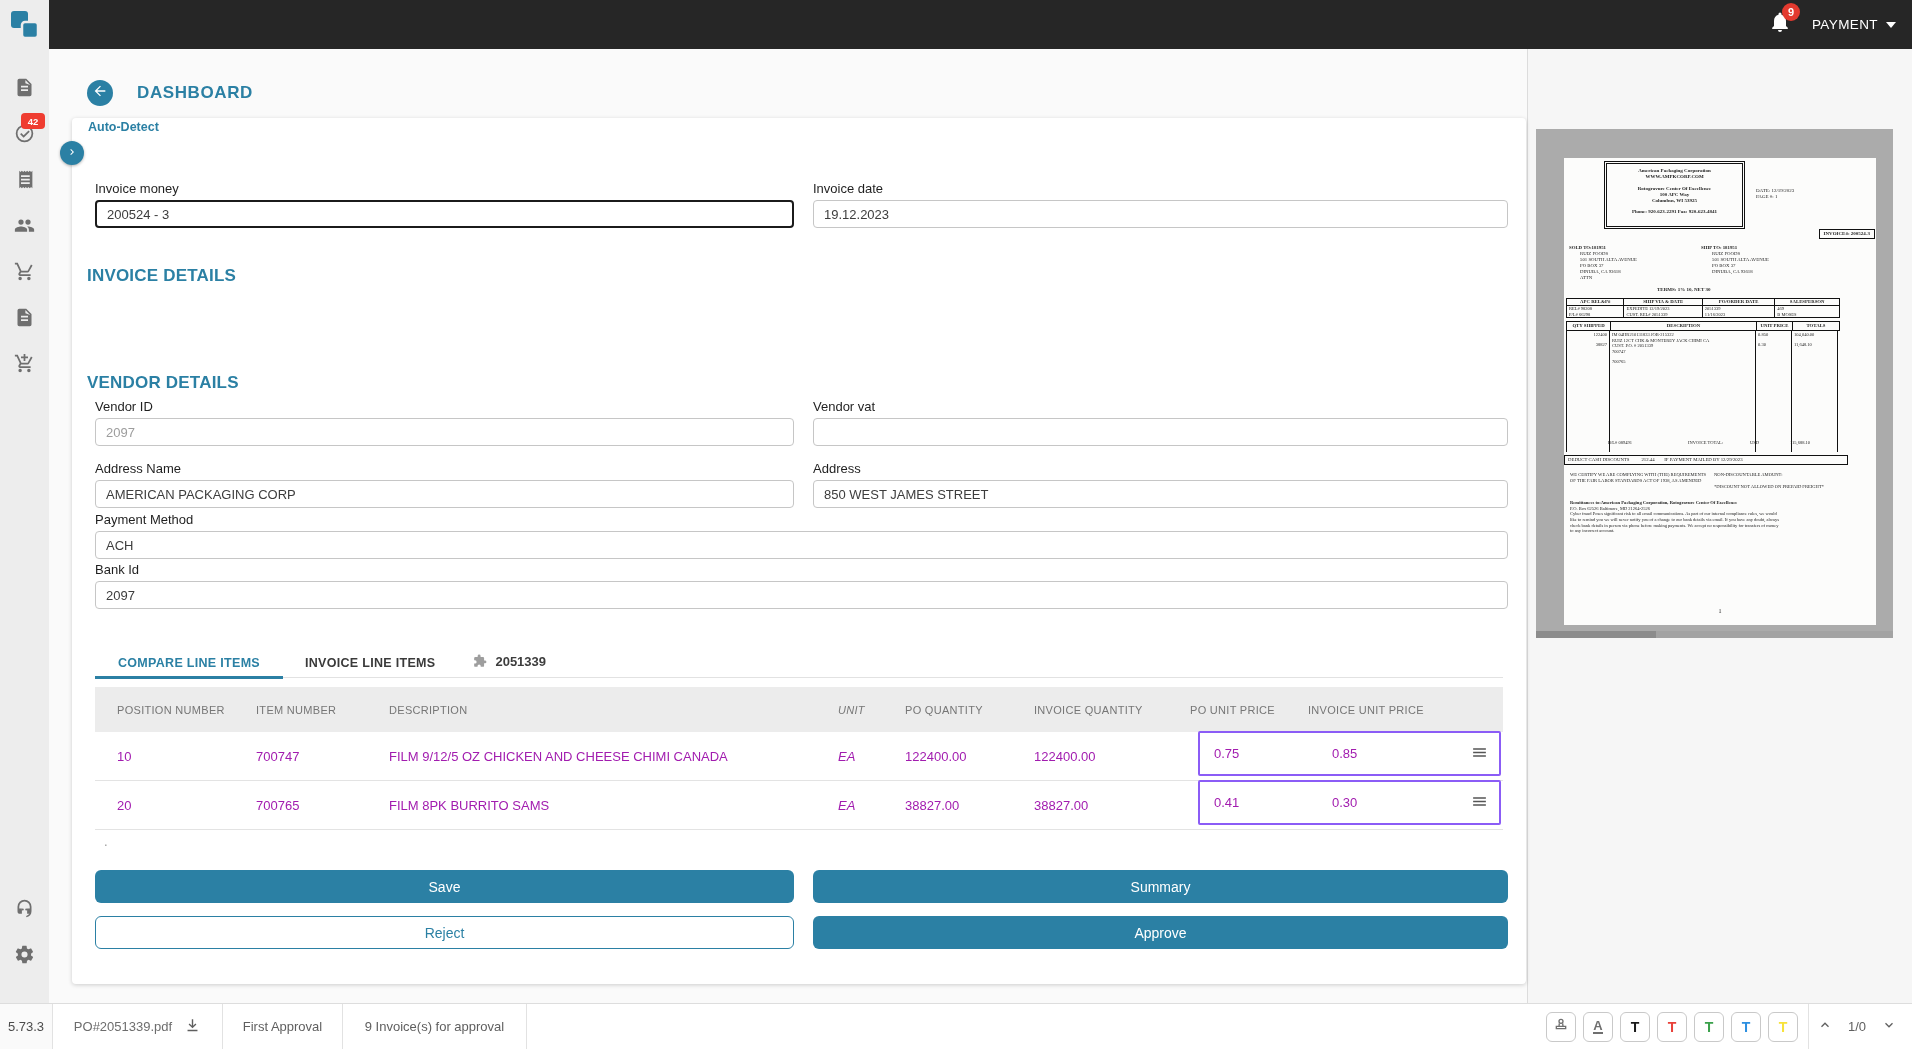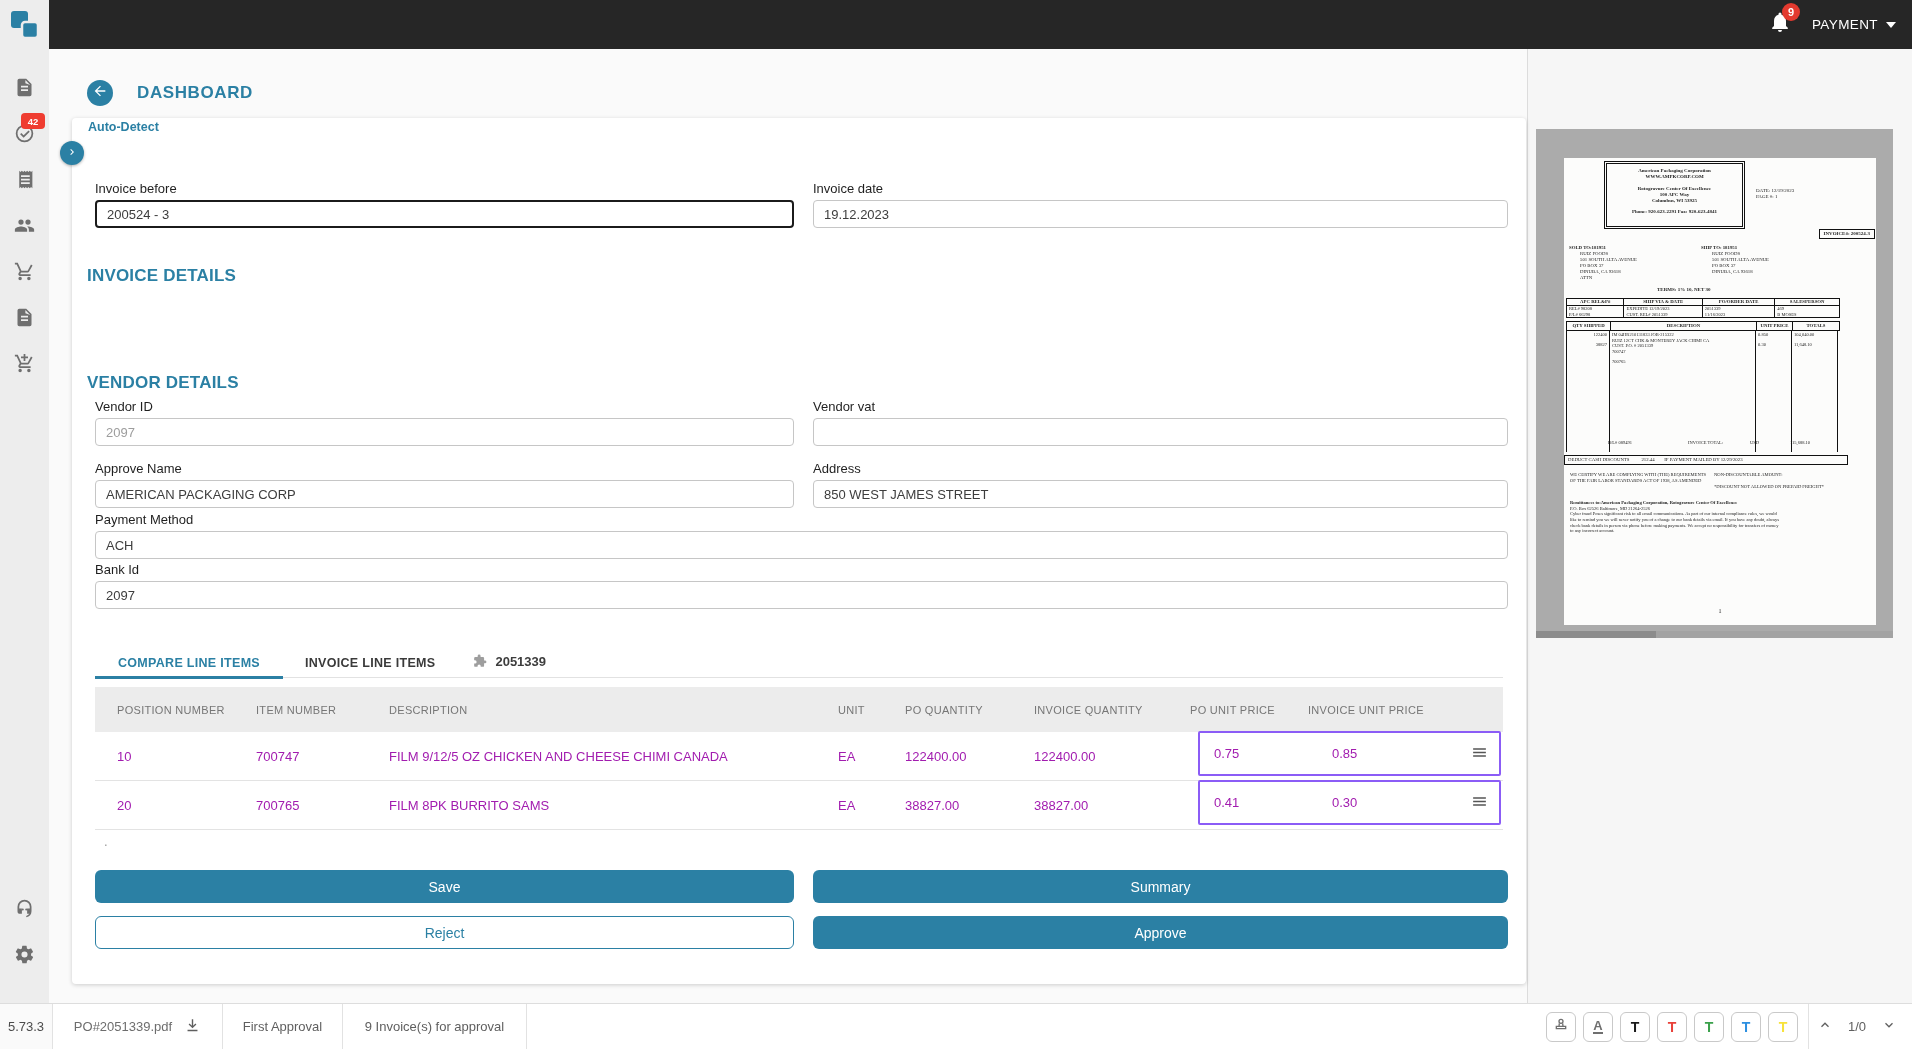--- a/index.html
+++ b/index.html
@@ -44,21 +44,21 @@
   .tab { height:30px; display:flex; align-items:center; justify-content:center; padding:0 22px; font-size:12.5px; font-weight:700; letter-spacing:.3px; color:#3a3a3a; cursor:pointer; position:relative; }
   .tab.active { color:#2b80a4; }
   .tab.active::after { content:""; position:absolute; left:0; right:0; bottom:-1px; height:3px; background:#2b80a4; }
   .tab-po { display:flex; align-items:flex-start; gap:8px; margin-left:16px; font-size:13px; font-weight:700; color:#3d3d3d; cursor:pointer; }
 
   
   .table { position:absolute; left:23px; top:569px; width:1408px; }
   .t-head { display:flex; align-items:center; height:45px; background:#ececec; color:#767676; font-size:11px; letter-spacing:.3px; }
   .t-row { position:relative; display:flex; align-items:center; height:49px; border-bottom:1px solid #e3e3e3; font-size:13px; color:#a21caf; background:#fff; }
   .c1 { width:161px; padding-left:22px; } .c2 { width:133px; } .c3 { width:449px; padding-right:12px; }
-  .c4 { width:67px; } .c5 { width:129px; } .c6 { width:142px; }
+  .c4 { width:67px;font-style:italic; } .c5 { width:129px; } .c6 { width:142px; }
   .pgroup-head { width:303px; display:flex; }
   .c7 { width:132px; padding-left:14px; } .c8 { flex:1; }
   .price-group { position:absolute; left:1103px; top:-1px; width:303px; height:45px; display:flex; align-items:center; border:2px solid #8b5cf6; border-radius:2px; background:transparent; }
   .row-menu { width:40px; border:none; background:none; cursor:pointer; display:flex; align-items:center; justify-content:center; }
   .row-menu svg { width:17px; height:17px; fill:#565656; }
   .footnote { position:absolute; left:32px; top:716px; font-size:13px; color:#9a9a9a; }
 
   
   .abtn { position:absolute; height:33px; border-radius:6px; font-size:14px; display:flex; align-items:center; justify-content:center; cursor:pointer; border:none; font-family:inherit; }
   .abtn.solid { background:#2b80a4; color:#fff; }
@@ -205,40 +205,40 @@
   <div class="expander">
     <span><svg viewBox="0 0 24 24" width="12" height="12">
           <path fill="#fff" d="M8.6 16.6 13.2 12 8.6 7.4 10 6l6 6-6 6z"></path>
         </svg></span>
   </div>
   <div class="auto-detect">Auto-Detect</div>
 
   <div class="section-title" style="top:148px">INVOICE DETAILS</div>
 
   <div class="fgroup" style="left:23px; top:63px; width:699px;">
-    <div class="flabel">Invoice before</div>
+    <div class="flabel">Invoice money</div>
     <div class="finput focused">200524 - 3</div>
   </div>
   <div class="fgroup" style="left:741px; top:63px; width:695px;">
     <div class="flabel">Invoice date</div>
     <div class="finput">19.12.2023</div>
   </div>
 
   <div class="section-title" style="top:255px">VENDOR DETAILS</div>
 
   <div class="fgroup" style="left:23px; top:281px; width:699px;">
     <div class="flabel">Vendor ID</div>
     <div class="finput muted">2097</div>
   </div>
   <div class="fgroup" style="left:741px; top:281px; width:695px;">
     <div class="flabel">Vendor vat</div>
     <div class="finput"></div>
   </div>
   <div class="fgroup" style="left:23px; top:343px; width:699px;">
-    <div class="flabel">Approve Name</div>
+    <div class="flabel">Address Name</div>
     <div class="finput">AMERICAN PACKAGING CORP</div>
   </div>
   <div class="fgroup" style="left:741px; top:343px; width:695px;">
     <div class="flabel">Address</div>
     <div class="finput">850 WEST JAMES STREET</div>
   </div>
   <div class="fgroup" style="left:23px; top:394px; width:1413px;">
     <div class="flabel">Payment Method</div>
     <div class="finput">ACH</div>
   </div>

